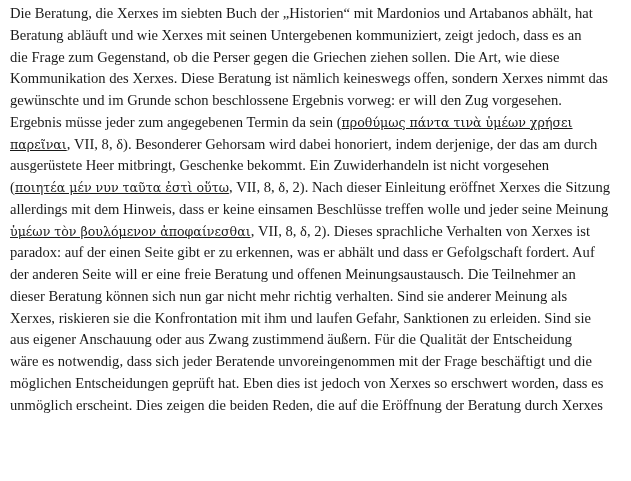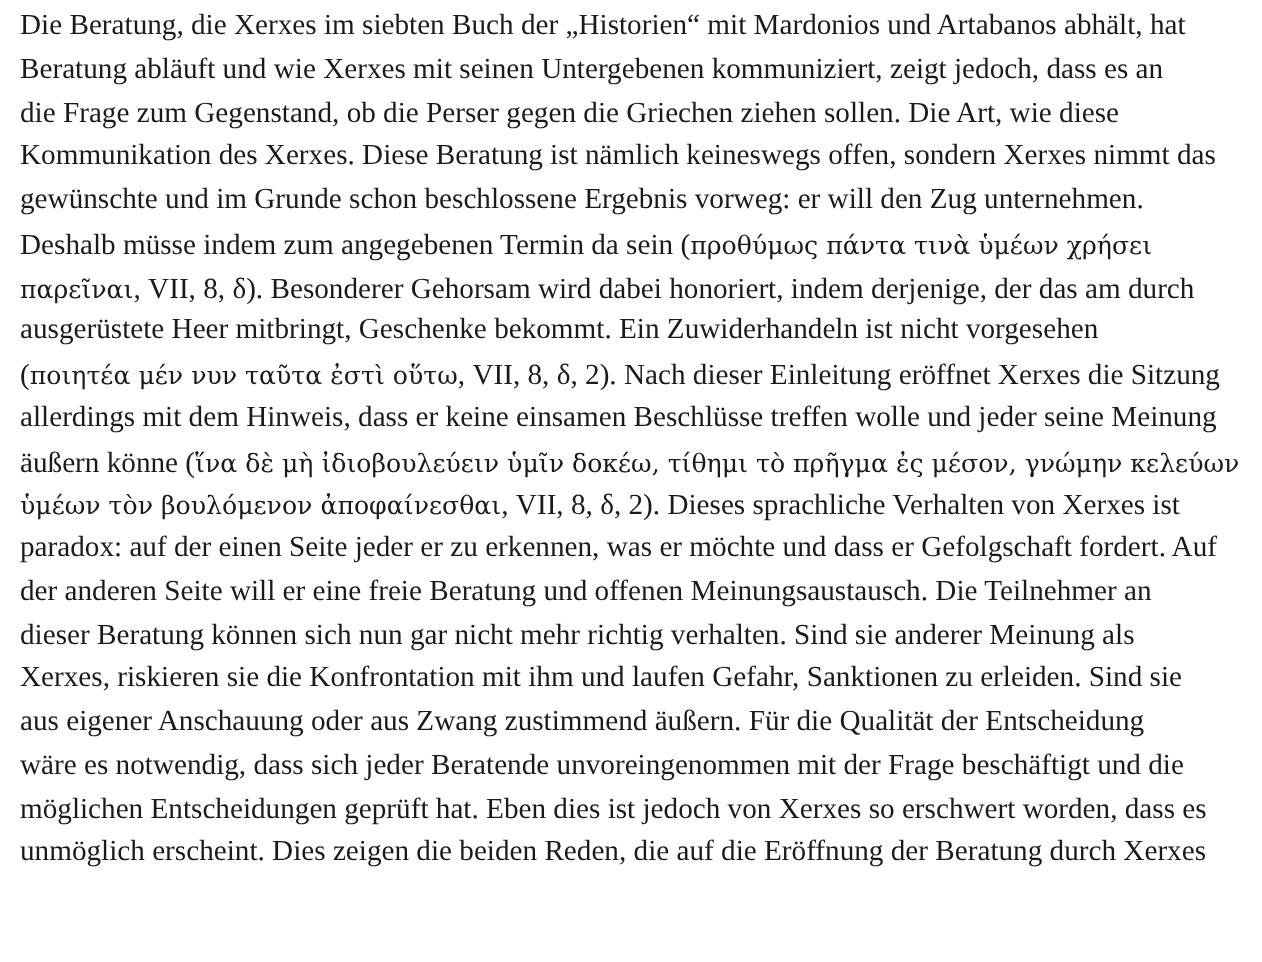--- a/index.html
+++ b/index.html
@@ -30,40 +30,40 @@
     color: #1a1a1a;
     white-space: nowrap;
   }
   .line {
     display: block;
     height: 21.75px;
   }
   .greek {
     font-family: "DejaVu Serif", "Liberation Serif", serif;
     font-size: 12.6px;
+    text-decoration: underline;
   }
 </style>
 </head>
 <body>
 
 <div class="page">
   <p class="paragraph" id="para">
       <span class="line"><span>Die Beratung, die Xerxes im siebten Buch der „Historien“ mit Mardonios und Artabanos abhält, hat</span></span>
       <span class="line"><span>Beratung abläuft und wie Xerxes mit seinen Untergebenen kommuniziert, zeigt jedoch, dass es an</span></span>
       <span class="line"><span>die Frage zum Gegenstand, ob die Perser gegen die Griechen ziehen sollen. Die Art, wie diese</span></span>
       <span class="line"><span>Kommunikation des Xerxes. Diese Beratung ist nämlich keineswegs offen, sondern Xerxes nimmt das</span></span>
-      <span class="line"><span>gewünschte und im Grunde schon beschlossene Ergebnis vorweg: er will den Zug unternehmen.</span></span>
-      <span class="line"><span>Deshalb müsse indem zum angegebenen Termin da sein (</span><span class="greek">προθύμως πάντα τινὰ ὑμέων χρήσει</span></span>
+      <span class="line"><span>gewünschte und im Grunde schon beschlossene Ergebnis vorweg: er will den Zug vorgesehen.</span></span>
+      <span class="line"><span>Ergebnis müsse jeder zum angegebenen Termin da sein (</span><span class="greek">προθύμως πάντα τινὰ ὑμέων χρήσει</span></span>
       <span class="line"><span class="greek">παρεῖναι</span><span>, VII, 8, δ). Besonderer Gehorsam wird dabei honoriert, indem derjenige, der das am durch</span></span>
       <span class="line"><span>ausgerüstete Heer mitbringt, Geschenke bekommt. Ein Zuwiderhandeln ist nicht vorgesehen</span></span>
       <span class="line"><span>(</span><span class="greek">ποιητέα μέν νυν ταῦτα ἐστὶ οὕτω</span><span>, VII, 8, δ, 2). Nach dieser Einleitung eröffnet Xerxes die Sitzung</span></span>
       <span class="line"><span>allerdings mit dem Hinweis, dass er keine einsamen Beschlüsse treffen wolle und jeder seine Meinung</span></span>
-      <span class="line"><span>äußern könne (</span><span class="greek">ἵνα δὲ μὴ ἰδιοβουλεύειν ὑμῖν δοκέω, τίθημι τὸ πρῆγμα ἐς μέσον, γνώμην κελεύων</span></span>
       <span class="line"><span class="greek">ὑμέων τὸν βουλόμενον ἀποφαίνεσθαι</span><span>, VII, 8, δ, 2). Dieses sprachliche Verhalten von Xerxes ist</span></span>
-      <span class="line"><span>paradox: auf der einen Seite jeder er zu erkennen, was er möchte und dass er Gefolgschaft fordert. Auf</span></span>
+      <span class="line"><span>paradox: auf der einen Seite gibt er zu erkennen, was er abhält und dass er Gefolgschaft fordert. Auf</span></span>
       <span class="line"><span>der anderen Seite will er eine freie Beratung und offenen Meinungsaustausch. Die Teilnehmer an</span></span>
       <span class="line"><span>dieser Beratung können sich nun gar nicht mehr richtig verhalten. Sind sie anderer Meinung als</span></span>
       <span class="line"><span>Xerxes, riskieren sie die Konfrontation mit ihm und laufen Gefahr, Sanktionen zu erleiden. Sind sie</span></span>
       <span class="line"><span>aus eigener Anschauung oder aus Zwang zustimmend äußern. Für die Qualität der Entscheidung</span></span>
       <span class="line"><span>wäre es notwendig, dass sich jeder Beratende unvoreingenommen mit der Frage beschäftigt und die</span></span>
       <span class="line"><span>möglichen Entscheidungen geprüft hat. Eben dies ist jedoch von Xerxes so erschwert worden, dass es</span></span>
       <span class="line"><span>unmöglich erscheint. Dies zeigen die beiden Reden, die auf die Eröffnung der Beratung durch Xerxes</span></span>
     </p>
 </div>
 

